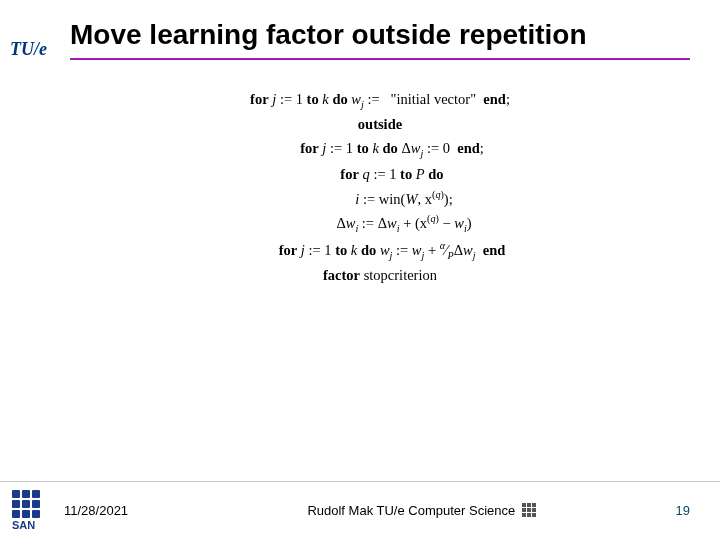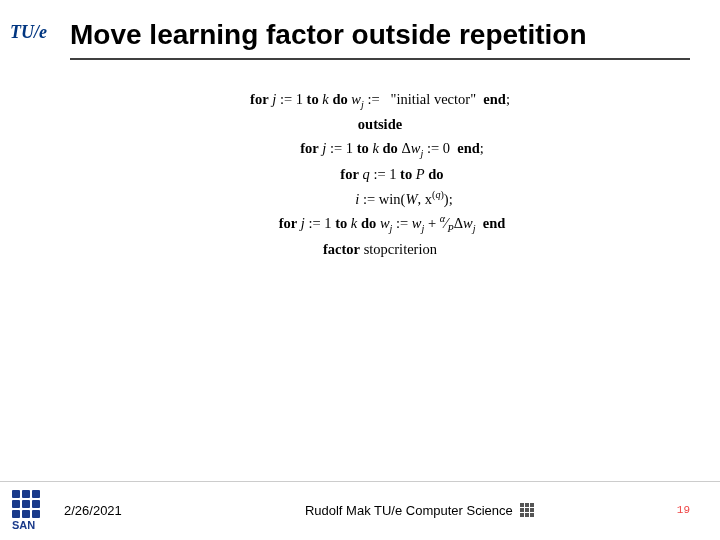--- a/index.html
+++ b/index.html
@@ -18,38 +18,38 @@
       height: 540px;
       background: #ffffff;
       position: relative;
       display: flex;
       flex-direction: column;
     }
 
     
     .header {
       display: flex;
-      align-items: flex-start;
+      align-items: flex-end;
       padding: 18px 30px 16px 10px;
       position: relative;
     }
 
     .tue-logo {
       font-size: 18px;
       font-weight: bold;
       color: #003580;
       font-style: italic;
       width: 60px;
       padding-top: 4px;
       flex-shrink: 0;
     }
 
     .title-block {
       flex: 1;
-      border-bottom: 2px solid #404040;
+      border-bottom: 2px solid #a21caf;
       padding-bottom: 6px;
     }
 
     .slide-title {
       font-size: 28px;
       font-weight: bold;
       color: #000000;
       font-family: Arial, sans-serif;
       line-height: 1.2;
     }
@@ -114,23 +114,23 @@
       font-size: 13px;
       font-family: Arial, sans-serif;
       color: #000;
       display: flex;
       align-items: center;
       gap: 6px;
       margin-left: 41px;
     }
 
     .footer-page {
-      font-size: 11px;
-      font-family: Liberation Mono, monospace;
-      color: #ef4444;
+      font-size: 13px;
+      font-family: Liberation Sans, sans-serif;
+      color: #0c4a6e;
     }
 
     
     .math {
       font-style: italic;
     }
 
   </style>
 </head>
 <body>
@@ -160,20 +160,23 @@
       </span>
 
       <span class="line ind1">
         <span class="kw">for</span> <span class="math">q</span> := 1 <span class="kw">to</span> <span class="math">P</span> <span class="kw">do</span>
       </span>
 
       <span class="line ind2">
         <span class="math">i</span> := win(<span class="math">W</span>, x<sup>(<span class="math">q</span>)</sup>);
       </span>
 
+      <span class="line ind2">
+        Δ<span class="math">w<sub>i</sub></span> := Δ<span class="math">w<sub>i</sub></span> + (x<sup>(<span class="math">q</span>)</sup> − <span class="math">w<sub>i</sub></span>)
+      </span>
 
 
       <span class="line ind1">
         <span class="kw">for</span> <span class="math">j</span> := 1 <span class="kw">to</span> <span class="math">k</span> <span class="kw">do</span> <span class="math">w<sub>j</sub></span> := <span class="math">w<sub>j</sub></span> + <sup><span class="math">α</span></sup>⁄<sub><span class="math">P</span></sub>Δ<span class="math">w<sub>j</sub></span> &nbsp;<span class="kw">end</span>
       </span>
 
       <span class="line">
         <span class="kw">factor</span> stopcriterion
       </span>
 
@@ -189,21 +192,21 @@
         <rect x="12" y="2" width="8" height="8" fill="#1a3a8a" rx="1"></rect>
         <rect x="22" y="2" width="8" height="8" fill="#1a3a8a" rx="1"></rect>
         <rect x="2" y="12" width="8" height="8" fill="#1a3a8a" rx="1"></rect>
         <rect x="12" y="12" width="8" height="8" fill="#1a3a8a" rx="1"></rect>
         <rect x="22" y="12" width="8" height="8" fill="#1a3a8a" rx="1"></rect>
         <rect x="2" y="22" width="8" height="8" fill="#1a3a8a" rx="1"></rect>
         <rect x="12" y="22" width="8" height="8" fill="#1a3a8a" rx="1"></rect>
         <rect x="22" y="22" width="8" height="8" fill="#1a3a8a" rx="1"></rect>
         <text x="2" y="41" font-size="11" font-family="Arial" font-weight="bold" fill="#1a3a8a">SAN</text>
       </svg>
-      <span class="footer-date">2/26/2021</span>
+      <span class="footer-date">11/28/2021</span>
     </div>
 
     <div class="footer-center">
       <span>Rudolf Mak TU/e Computer Science</span>
 
       <svg width="16" height="16" viewBox="0 0 16 16">
         <rect x="1" y="1" width="4" height="4" fill="#555"></rect>
         <rect x="6" y="1" width="4" height="4" fill="#555"></rect>
         <rect x="11" y="1" width="4" height="4" fill="#555"></rect>
         <rect x="1" y="6" width="4" height="4" fill="#555"></rect>

